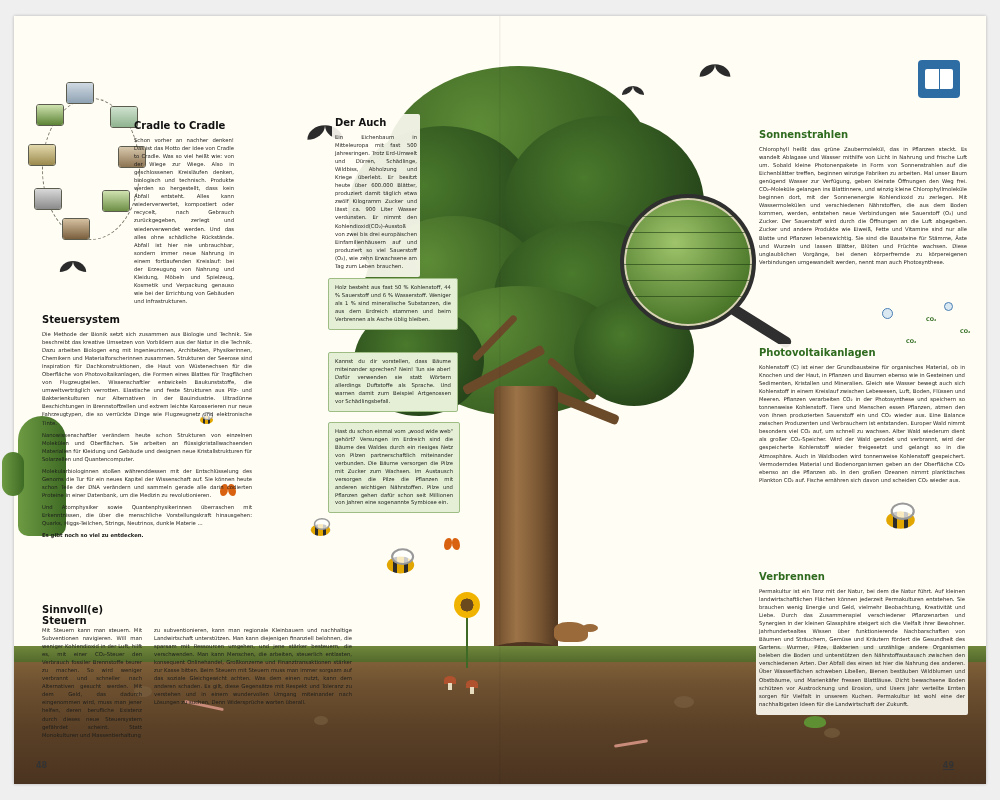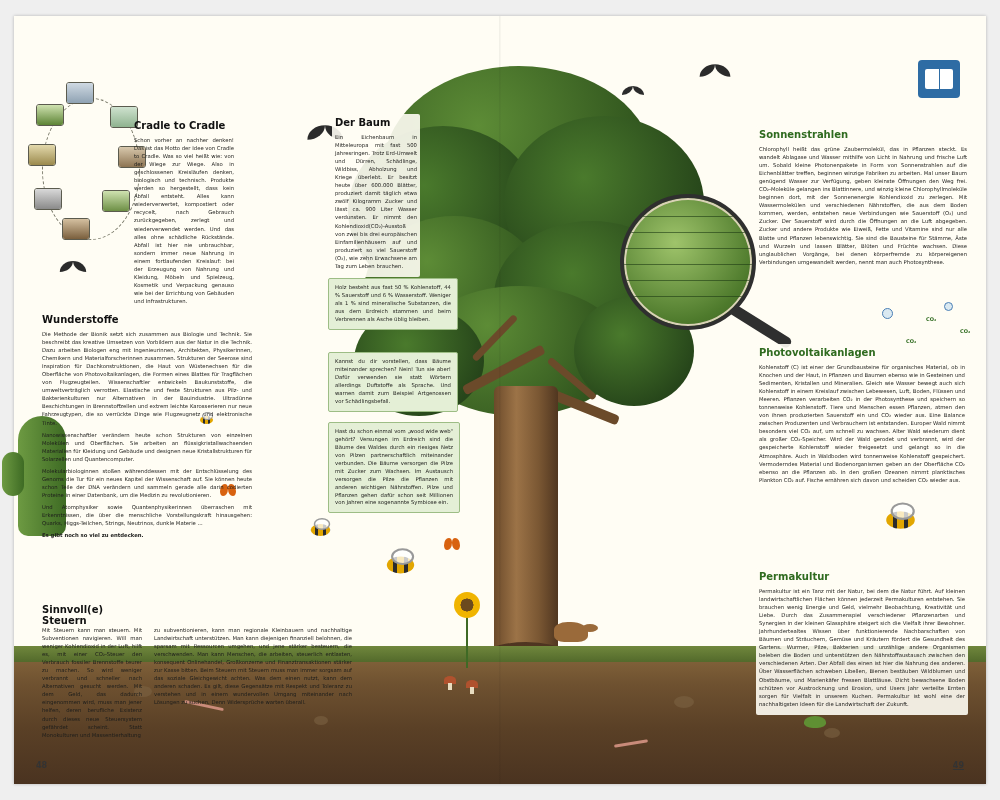--- a/index.html
+++ b/index.html
@@ -203,40 +203,40 @@
     </div>
 
     <div class="col" style="left:120px;top:94px;width:96px;">
       <h2 class="head">Cradle to Cradle</h2>
     </div>
     <div class="col" style="left:120px;top:110px;width:100px;">
       <p>Schon vorher an nachher denken! Das ist das Motto der Idee von Cradle to Cradle. Was so viel heißt wie: von der Wiege zur Wiege. Also in geschlossenen Kreisläufen denken, biologisch und technisch. Produkte werden so hergestellt, dass kein Abfall entsteht. Alles kann wiederverwertet, kompostiert oder recycelt, nach Gebrauch zurückgegeben, zerlegt und wiederverwendet werden. Und das alles ohne schädliche Rückstände. Abfall ist hier nie unbrauchbar, sondern immer neue Nahrung in einem fortlaufenden Kreislauf: bei der Erzeugung von Nahrung und Kleidung, Möbeln und Spielzeug, Kosmetik und Verpackung genauso wie bei der Errichtung von Gebäuden und Infrastrukturen.</p>
     </div>
 
     <div class="col" style="left:28px;top:288px;width:210px;">
-      <h2 class="head">Wunderstoffe</h2>
+      <h2 class="head">Steuersystem</h2>
       <p>Die Methode der Bionik setzt sich zusammen aus Biologie und Technik. Sie beschreibt das kreative Umsetzen von Vorbildern aus der Natur in die Technik. Dazu arbeiten Biologen eng mit Ingenieurinnen, Architekten, Physikerinnen, Chemikern und Materialforscherinnen zusammen. Strukturen der Seerose sind Inspiration für Dachkonstruktionen, die Haut von Wüstenechsen für die Oberfläche von Photovoltaikanlagen, die Formen eines Blattes für Tragflächen von Flugzeugteilen. Wissenschaftler entwickeln Baukunststoffe, die umweltverträglich verrotten. Elastische und feste Strukturen aus Pilz- und Bakterienkulturen nur Alternativen in der Bauindustrie. Ultradünne Beschichtungen in Brennstoffzellen und extrem leichte Karosserieren nur neue Fahrzeugtypen, die so verrückte Dinge wie Flugzeugnetz und elektronische Tinte.</p>
       <p>Nanowissenschaftler verändern heute schon Strukturen von einzelnen Molekülen und Oberflächen. Sie arbeiten an flüssigkristallwachsenden Materialien für Kleidung und Gebäude und designen neue Kristallstrukturen für Solarzellen und Quantencomputer.</p>
       <p>Molekularbiologinnen stoßen währenddessen mit der Entschlüsselung des Genoms die Tur für ein neues Kapitel der Wissenschaft auf. Sie können heute schon Teile der DNA verändern und sammeln gerade alle darin codierten Proteine in einer Datenbank, um die Medizin zu revolutionieren.</p>
       <p>Und Atomphysiker sowie Quantenphysikerinnen überraschen mit Erkenntnissen, die über die menschliche Vorstellungskraft hinausgehen: Quarks, Higgs-Teilchen, Strings, Neutrinos, dunkle Materie ...</p>
       <p class="b">Es gibt noch so viel zu entdecken.</p>
     </div>
 
     <div class="col" style="left:28px;top:578px;width:100px;">
       <h2 class="head">Sinnvoll(e) Steuern</h2>
     </div>
     <div class="col" style="left:28px;top:600px;width:100px;">
       <p>Mit Steuern kann man steuern. Mit Subventionen navigieren. Will man weniger Kohlendioxid in der Luft, hilft es, mit einer CO₂-Steuer den Verbrauch fossiler Brennstoffe teurer zu machen. So wird weniger verbrannt und schneller nach Alternativen gesucht werden. Mit dem Geld, das dadurch eingenommen wird, muss man jener helfen, deren berufliche Existenz durch dieses neue Steuersystem gefährdet scheint. Statt Monokulturen und Massentierhaltung</p>
     </div>
     <div class="col" style="left:140px;top:600px;width:198px;">
       <p>zu subventionieren, kann man regionale Kleinbauern und nachhaltige Landwirtschaft unterstützen. Man kann diejenigen finanziell belohnen, die sparsam mit Ressourcen umgehen, und jene stärker besteuern, die verschwenden. Man kann Menschen, die arbeiten, steuerlich entlasten, konsequent Onlinehandel, Großkonzerne und Finanztransaktionen stärker zur Kasse bitten. Beim Steuern mit Steuern muss man immer sorgsam auf das soziale Gleichgewicht achten. Was dem einen nutzt, kann dem anderen schaden. Es gilt, diese Gegensätze mit Respekt und Toleranz zu verstehen und in einem wundervollen Umgang miteinander nach Lösungen zu suchen. Denn Widersprüche warten überall.</p>
     </div>
 
     <div class="col panel" style="left:318px;top:88px;width:82px;">
-      <h2 class="head">Der Baum</h2>
+      <h2 class="head">Der Auch</h2>
       <p>Ein Eichenbaum in Mitteleuropa mit fast 500 Jahresringen. Trotz Erd-Umwelt und Dürren, Schädlinge, Wildbiss, Abholzung und Kriege überlebt. Er besitzt heute über 600.000 Blätter, produziert damit täglich etwa zwölf Kilogramm Zucker und lässt ca. 900 Liter Wasser verdunsten. Er nimmt den Kohlendioxid(CO₂)-Ausstoß von zwei bis drei europäischen Einfamilienhäusern auf und produziert so viel Sauerstoff (O₂), wie zehn Erwachsene am Tag zum Leben brauchen.</p>
     </div>
 
     <div class="callout" style="left:314px;top:262px;width:116px;">
       <span>Holz besteht aus fast 50 % Kohlenstoff, 44 % Sauerstoff und 6 % Wasserstoff. Weniger als 1 % sind mineralische Substanzen, die aus dem Erdreich stammen und beim Verbrennen als Asche üblig bleiben.</span>
     </div>
     <div class="callout" style="left:314px;top:336px;width:116px;">
       <span>Kannst du dir vorstellen, dass Bäume miteinander sprechen? Nein! Tun sie aber! Dafür verwenden sie statt Wörtern allerdings Duftstoffe als Sprache. Und warnen damit zum Beispiel Artgenossen vor Schädlingsbefall.</span>
     </div>
     <div class="callout" style="left:314px;top:406px;width:118px;">
@@ -247,22 +247,22 @@
       <h2 class="head green">Sonnenstrahlen</h2>
       <p>Chlorophyll heißt das grüne Zaubermolekül, das in Pflanzen steckt. Es wandelt Ablagase und Wasser mithilfe von Licht in Nahrung und frische Luft um. Sobald kleine Photonenpakete in Form von Sonnenstrahlen auf die Eichenblätter treffen, beginnen winzige Fabriken zu arbeiten. Mal unser Baum genügend Wasser zur Verfügung, geben kleinste Öffnungen den Weg frei. CO₂-Moleküle gelangen ins Blattinnere, und winzig kleine Chlorophyllmoleküle beginnen dort, mit der Sonnenenergie Kohlendioxid zu zerlegen. Mit Wassermolekülen und verschiedenen Nährstoffen, die aus dem Boden kommen, werden, entstehen neue Verbindungen wie Sauerstoff (O₂) und Zucker. Der Sauerstoff wird durch die Öffnungen an die Luft abgegeben. Zucker und andere Produkte wie Eiweiß, Fette und Vitamine sind nur alle Blatte und Pflanzen lebenswichtig. Sie sind die Bausteine für Stämme, Äste und Wurzeln und lassen Blätter, Blüten und Früchte wachsen. Diese unglaublichen Vorgänge, bei denen körperfremde zu körpereigenen Verbindungen umgewandelt werden, nennt man auch Photosynthese.</p>
     </div>
 
     <div class="col panel" style="left:742px;top:318px;width:206px;">
       <h2 class="head green">Photovoltaikanlagen</h2>
       <p>Kohlenstoff (C) ist einer der Grundbausteine für organisches Material, ob in Knochen und der Haut, in Pflanzen und Baumen ebenso wie in Gesteinen und Sedimenten, Kristallen und Mineralien. Gleich wie Wasser bewegt auch sich Kohlenstoff in einem Kreislauf zwischen Lebewesen, Luft, Boden, Flüssen und Meeren. Pflanzen verarbeiten CO₂ in der Photosynthese und speichern so tonnenweise Kohlenstoff. Tiere und Menschen essen Pflanzen, atmen den von ihnen produzierten Sauerstoff ein und CO₂ wieder aus. Eine Balance zwischen Produzenten und Verbrauchern ist entstanden. Europer Wald nimmt besonders viel CO₂ auf, um schnell zu wachsen. Alter Wald wiederum dient als großer CO₂-Speicher. Wird der Wald gerodet und verbrannt, wird der gespeicherte Kohlenstoff wieder freigesetzt und gelangt so in die Atmosphäre. Auch in Waldboden wird tonnenweise Kohlenstoff gespeichert. Vermoderndes Material und Bodenorganismen geben an der Oberfläche CO₂ ebenso an die Pflanzen ab. In den großen Ozeanen nimmt planktisches Plankton CO₂ auf. Fische ernähren sich davon und scheiden CO₂ wieder aus.</p>
     </div>
 
     <div class="col panel" style="left:742px;top:542px;width:206px;">
-      <h2 class="head green">Permakultur</h2>
+      <h2 class="head green">Verbrennen</h2>
       <p>Permakultur ist ein Tanz mit der Natur, bei dem die Natur führt. Auf kleinen landwirtschaftlichen Flächen können jederzeit Permakulturen entstehen. Sie brauchen wenig Energie und Geld, vielmehr Beobachtung, Kreativität und Liebe. Durch das Zusammenspiel verschiedener Pflanzenarten und Synergien in der kleinen Glassphäre steigert sich die Vielfalt ihrer Bewohner. Jahrhundertealtes Wissen über funktionierende Nachbarschaften von Bäumen und Sträuchern, Gemüse und Kräutern fördert die Gesundheit des Gartens. Wurmer, Pilze, Bakterien und unzählige andere Organismen beleben die Boden und unterstützen den Nährstoffaustausch zwischen den verschiedenen Arten. Der Abfall des einen ist hier die Nahrung des anderen. Über Wasserflächen schweben Libellen, Bienen bestäuben Wildblumen und Obstbäume, und Marienkäfer fressen Blattläuse. Dicht bewachsene Boden schützen vor Austrocknung und Erosion, und Users Jahr verteilte Ernten sorgen für Vielfalt in unserem Kuchen. Permakultur ist wohl eine der nachhaltigsten Ideen für die Landwirtschaft der Zukunft.</p>
     </div>
 
     <span class="pagenum" style="left:22px;">48</span>
-    <span class="pagenum" style="right:22px;text-decoration:underline;">49</span>
+    <span class="pagenum" style="right:32px;text-decoration:underline;">49</span>
 
     <div class="gutter"></div>
   </div>
 </div>
 
 </body></html>

